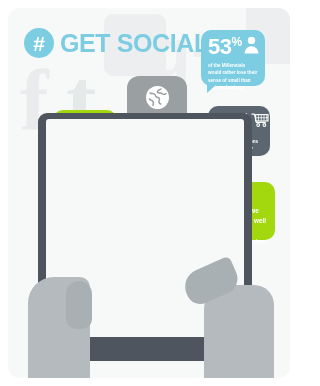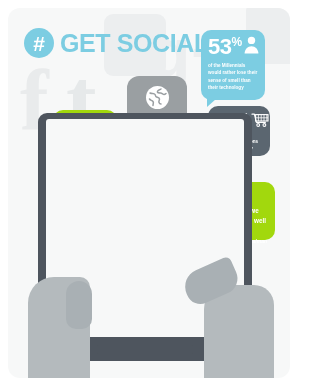--- a/index.html
+++ b/index.html
@@ -79,21 +79,21 @@
     margin-top: 4px; color: #ffffff;
   }
   
   .tail {
     position: absolute;
     width: 0; height: 0;
   }
 
   
   #box-millennials {
-    left: 193px; top: 22px; width: 64px; height: 70px;
+    left: 193px; top: 22px; width: 64px; height: 56px;
     background: #7ccde2;
     padding: 6px 7px;
   }
   #box-millennials .tail {
     left: 6px; bottom: -7px;
     border-left: 9px solid #7ccde2;
     border-bottom: 8px solid transparent;
   }
 
   

